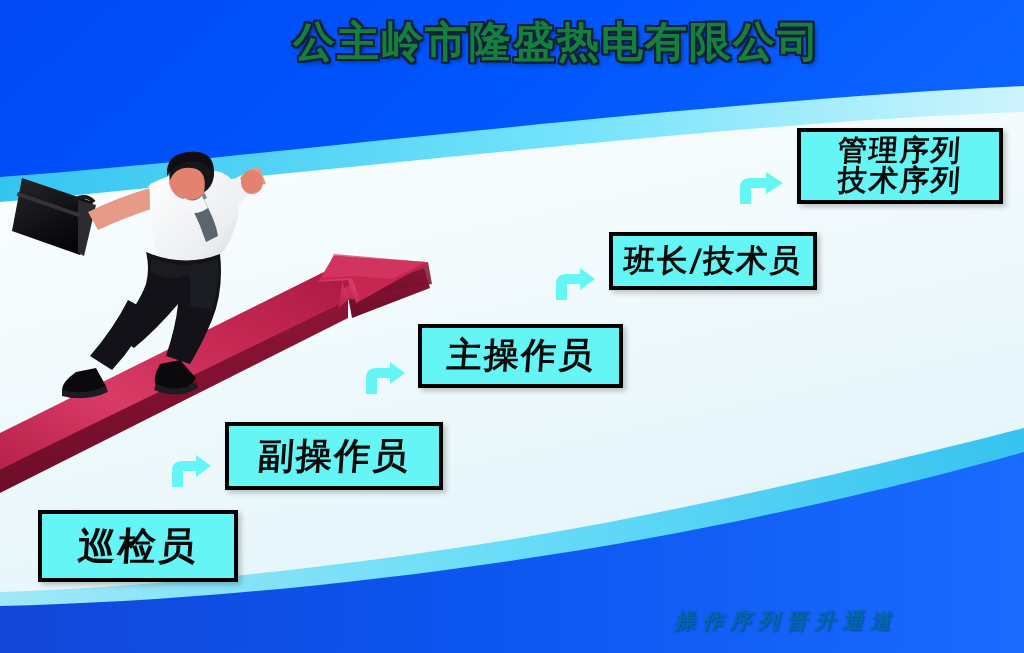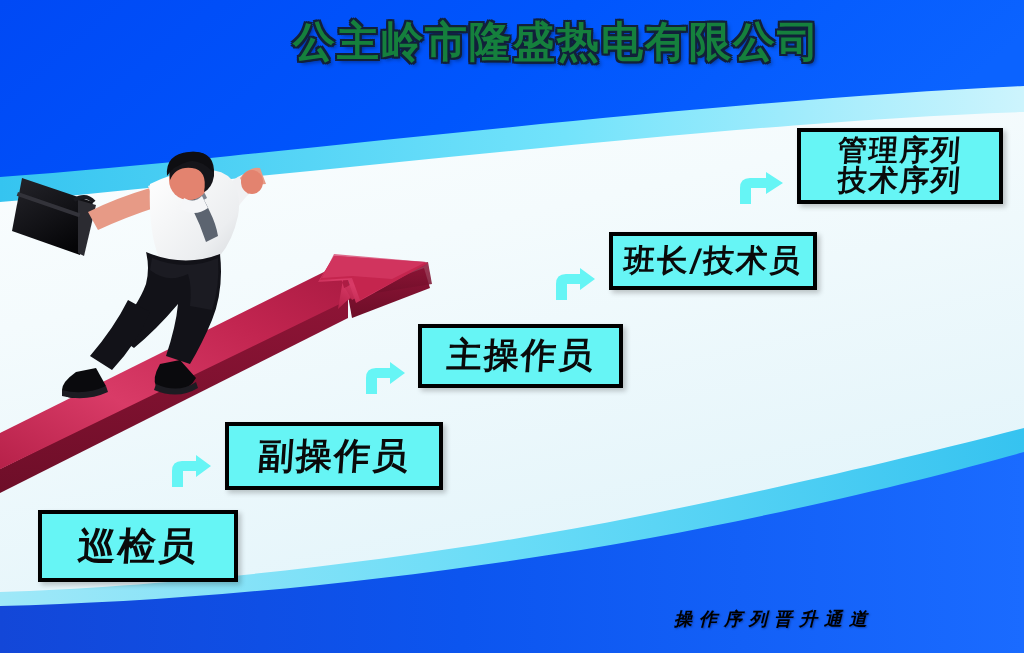--- a/index.html
+++ b/index.html
@@ -49,24 +49,24 @@
        3px  3px 4px rgba(0,0,0,0.45);
     margin-left: 45px;
   }
 
   
   .footer-caption {
     position: absolute;
     left: 674px;
     top: 607px;
     font-family: Liberation Sans, sans-serif;
-    font-size: 18px;
+    font-size: 21px;
     font-weight: bold;
     font-style: italic;
-    color: #000000;
+    color: #0369a1;
     letter-spacing: 7px;
     white-space: nowrap;
     text-shadow: 1px 1px 2px rgba(0,0,40,0.35);
   }
 
   
   .level-box {
     position: absolute;
     box-sizing: border-box;
     background: #66f5f5;

